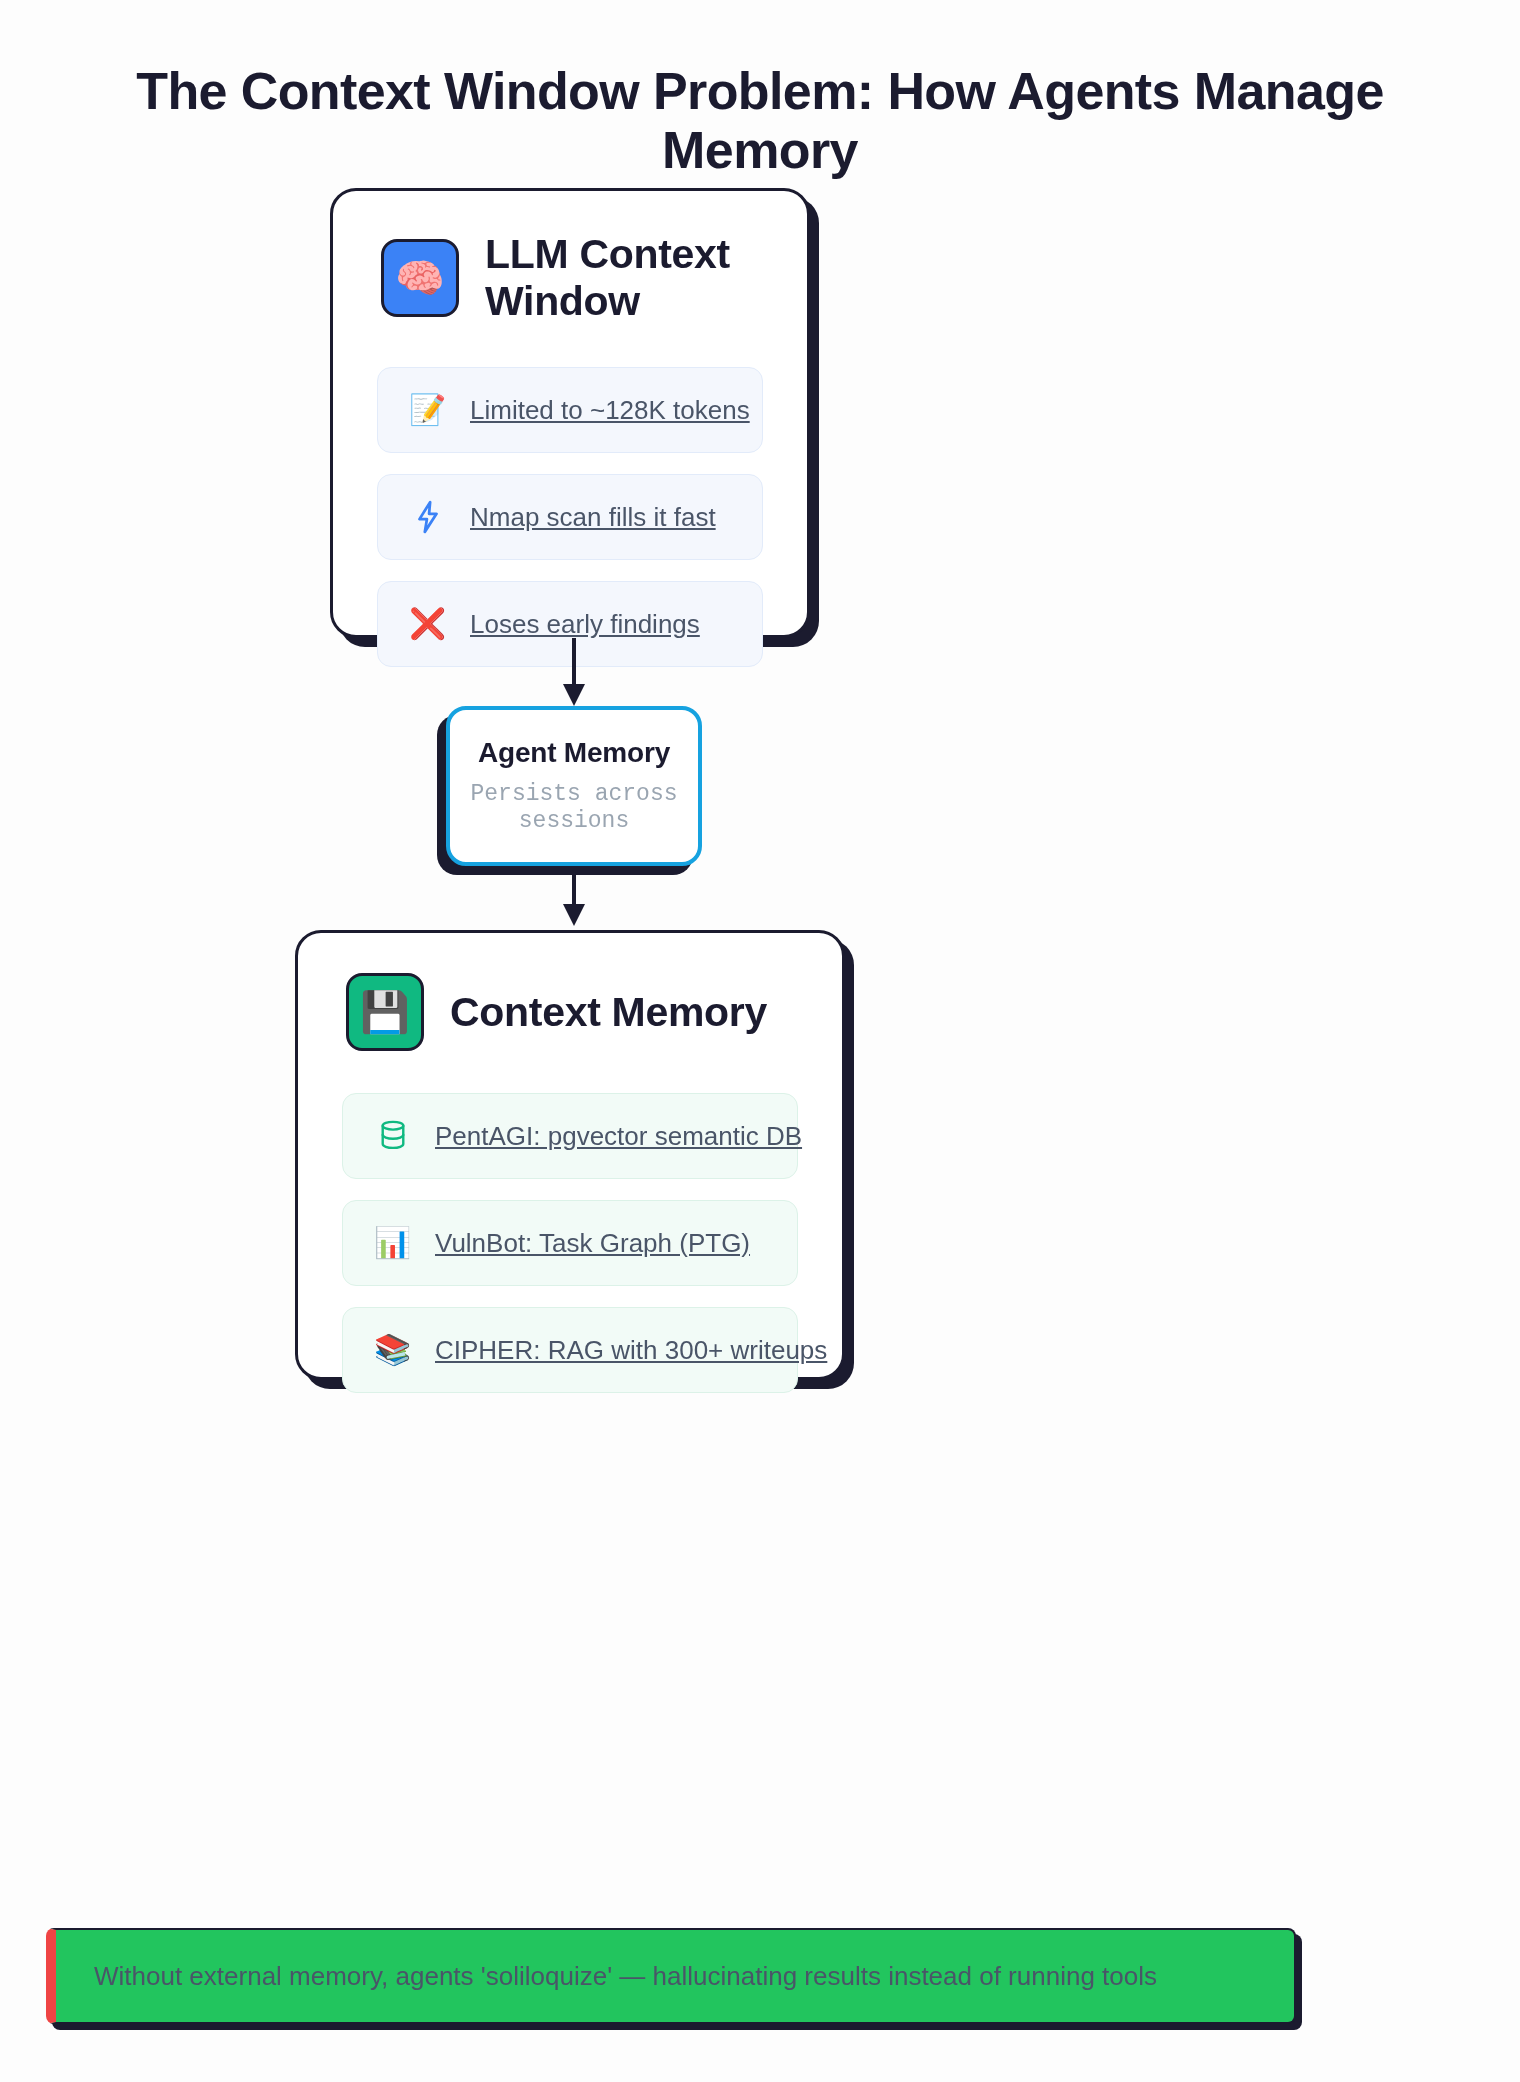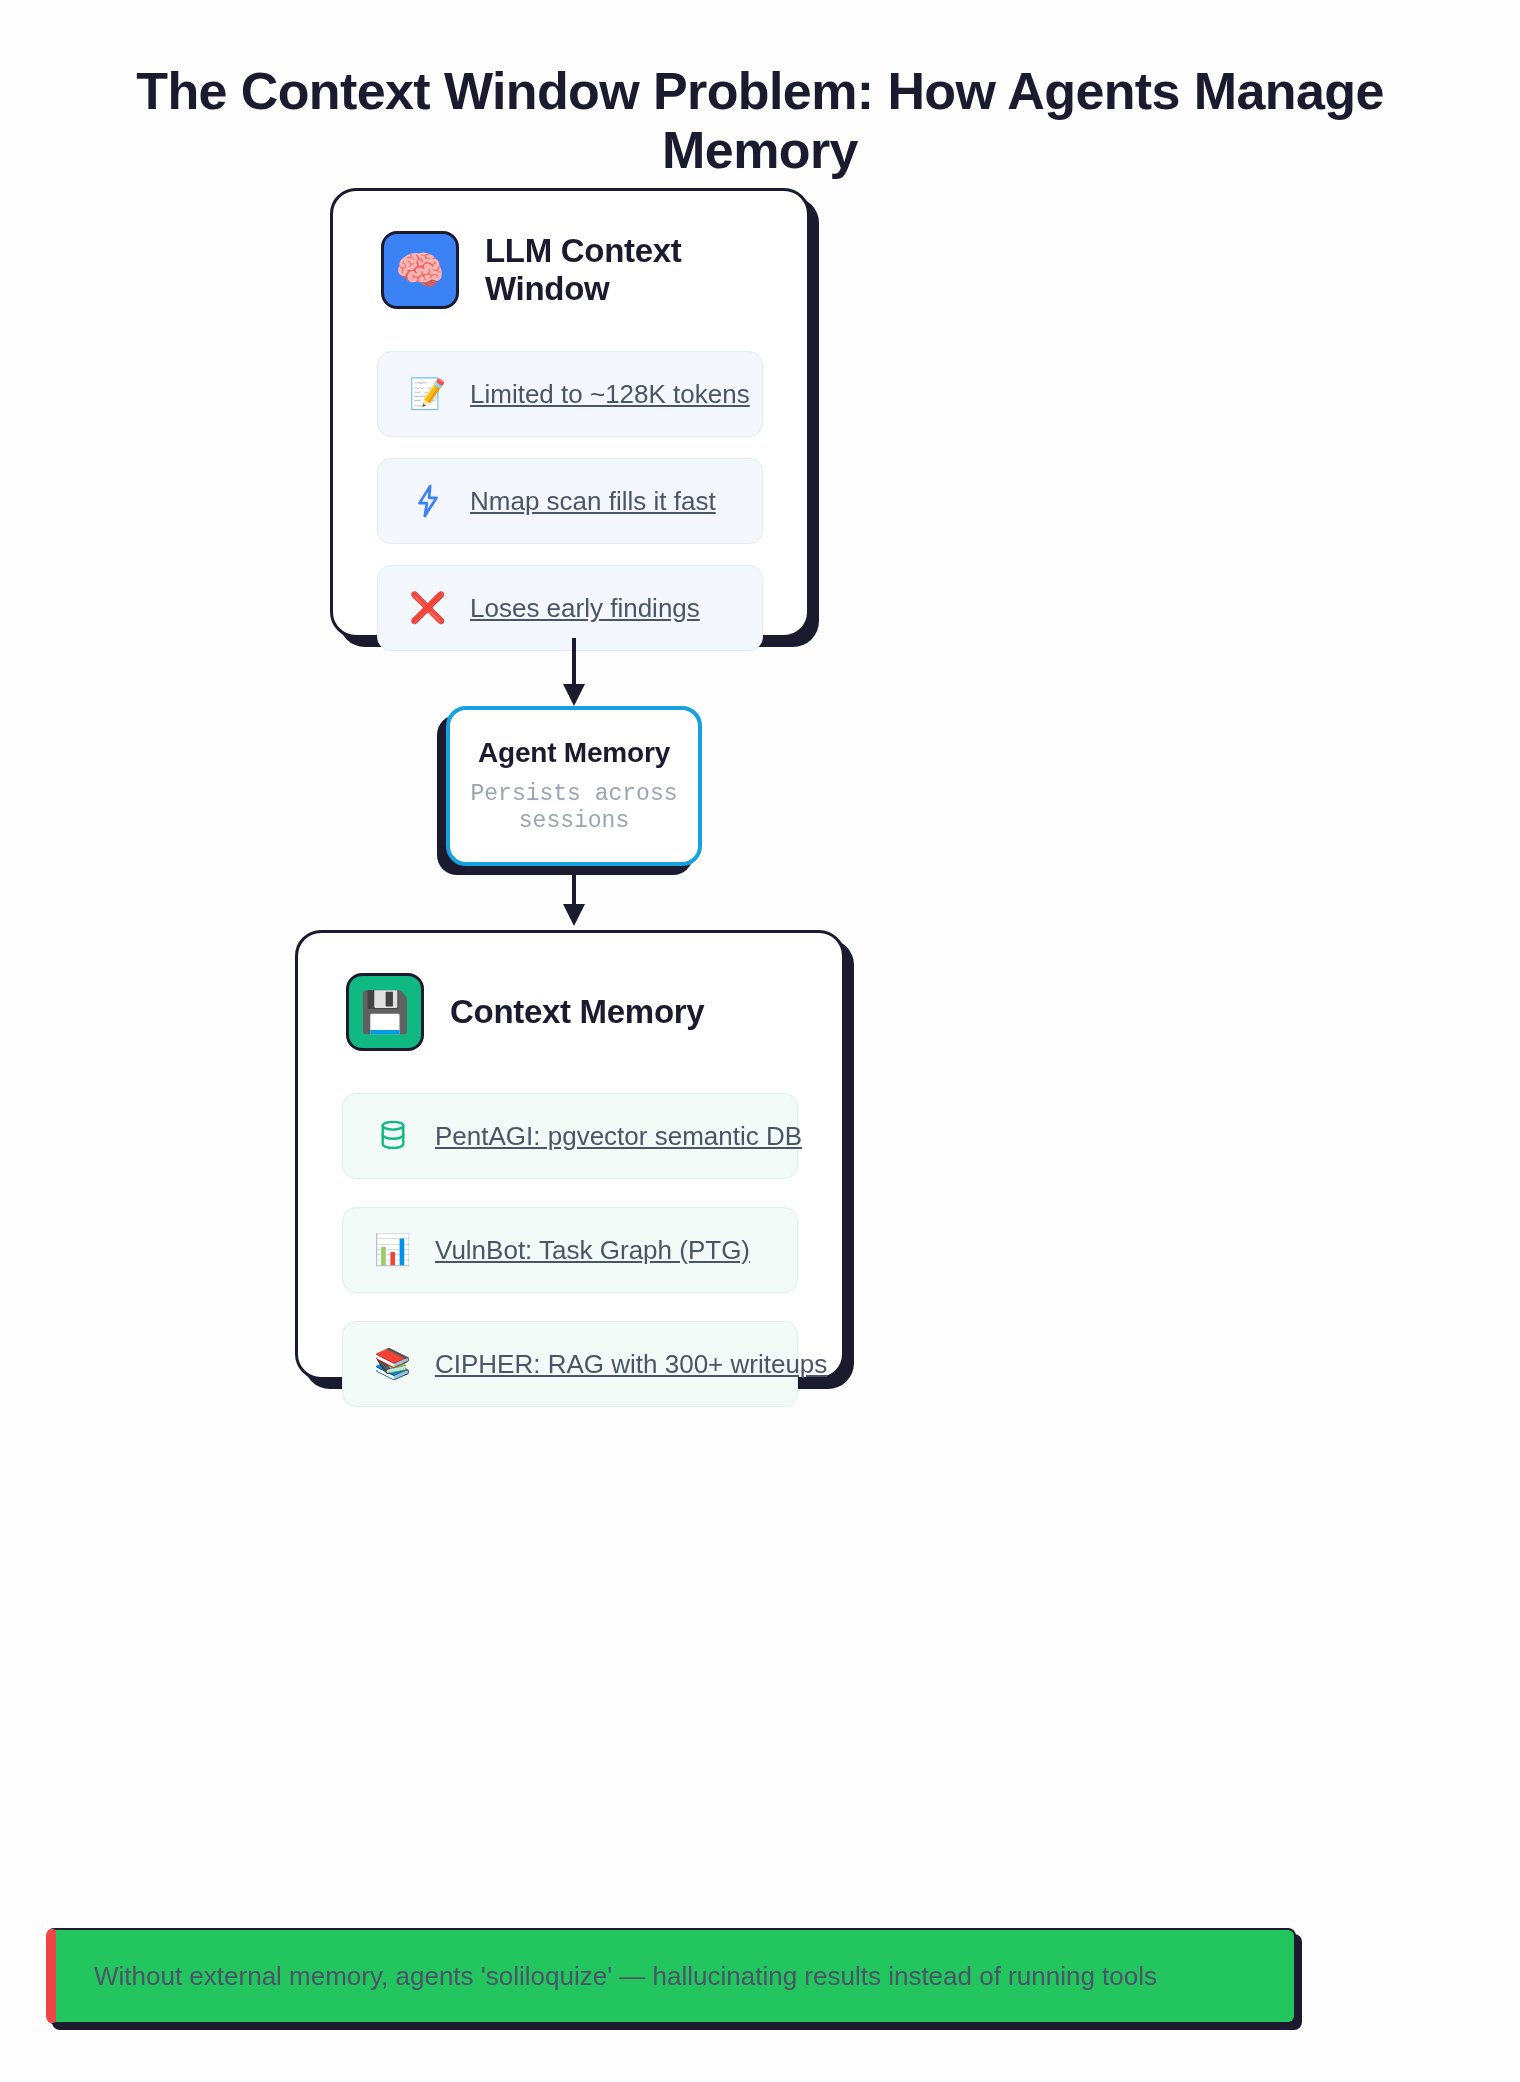--- a/index.html
+++ b/index.html
@@ -52,21 +52,21 @@
     display: flex;
     align-items: center;
     justify-content: center;
     font-size: 40px;
     line-height: 1;
     flex: 0 0 auto;
   }
   .icon-box.blue  { background: #3b82f6; }
   .icon-box.green { background: #10b981; }
   .card-title {
-    font-size: 33px;
+    font-size: 41px;
     font-weight: 800;
     color: #1b1b2f;
     letter-spacing: -0.3px;
   }
 
   
   .rows { display: flex; flex-direction: column; }
   .row {
     display: flex;
     align-items: center;
@@ -204,21 +204,21 @@
   </svg>
 
   <div class="card" style="left:295px; top:930px; width:550px; height:450px;">
     <div class="card-head" style="padding:40px 0 0 48px;">
       <div class="icon-box green">
         <span>💾</span>
       </div>
       <div class="card-title">Context Memory</div>
     </div>
 
-    <div class="rows" style="margin:42px auto 0; width:456px; gap:28px;">
+    <div class="rows" style="margin:42px auto 0; width:456px; gap:21px;">
 
       <div class="row green">
         <span class="row-icon">
           <svg width="28" height="32" viewBox="0 0 24 28" fill="none" stroke="#10b981" stroke-width="2.1" stroke-linecap="round">
             <ellipse cx="12" cy="5" rx="9" ry="3.4"></ellipse>
             <path d="M3 5 v8 c0 1.9 4 3.4 9 3.4 s9 -1.5 9 -3.4 V5"></path>
             <path d="M3 13 v8 c0 1.9 4 3.4 9 3.4 s9 -1.5 9 -3.4 v-8"></path>
           </svg>
         </span>
         <span class="row-label">PentAGI: pgvector semantic DB</span>

